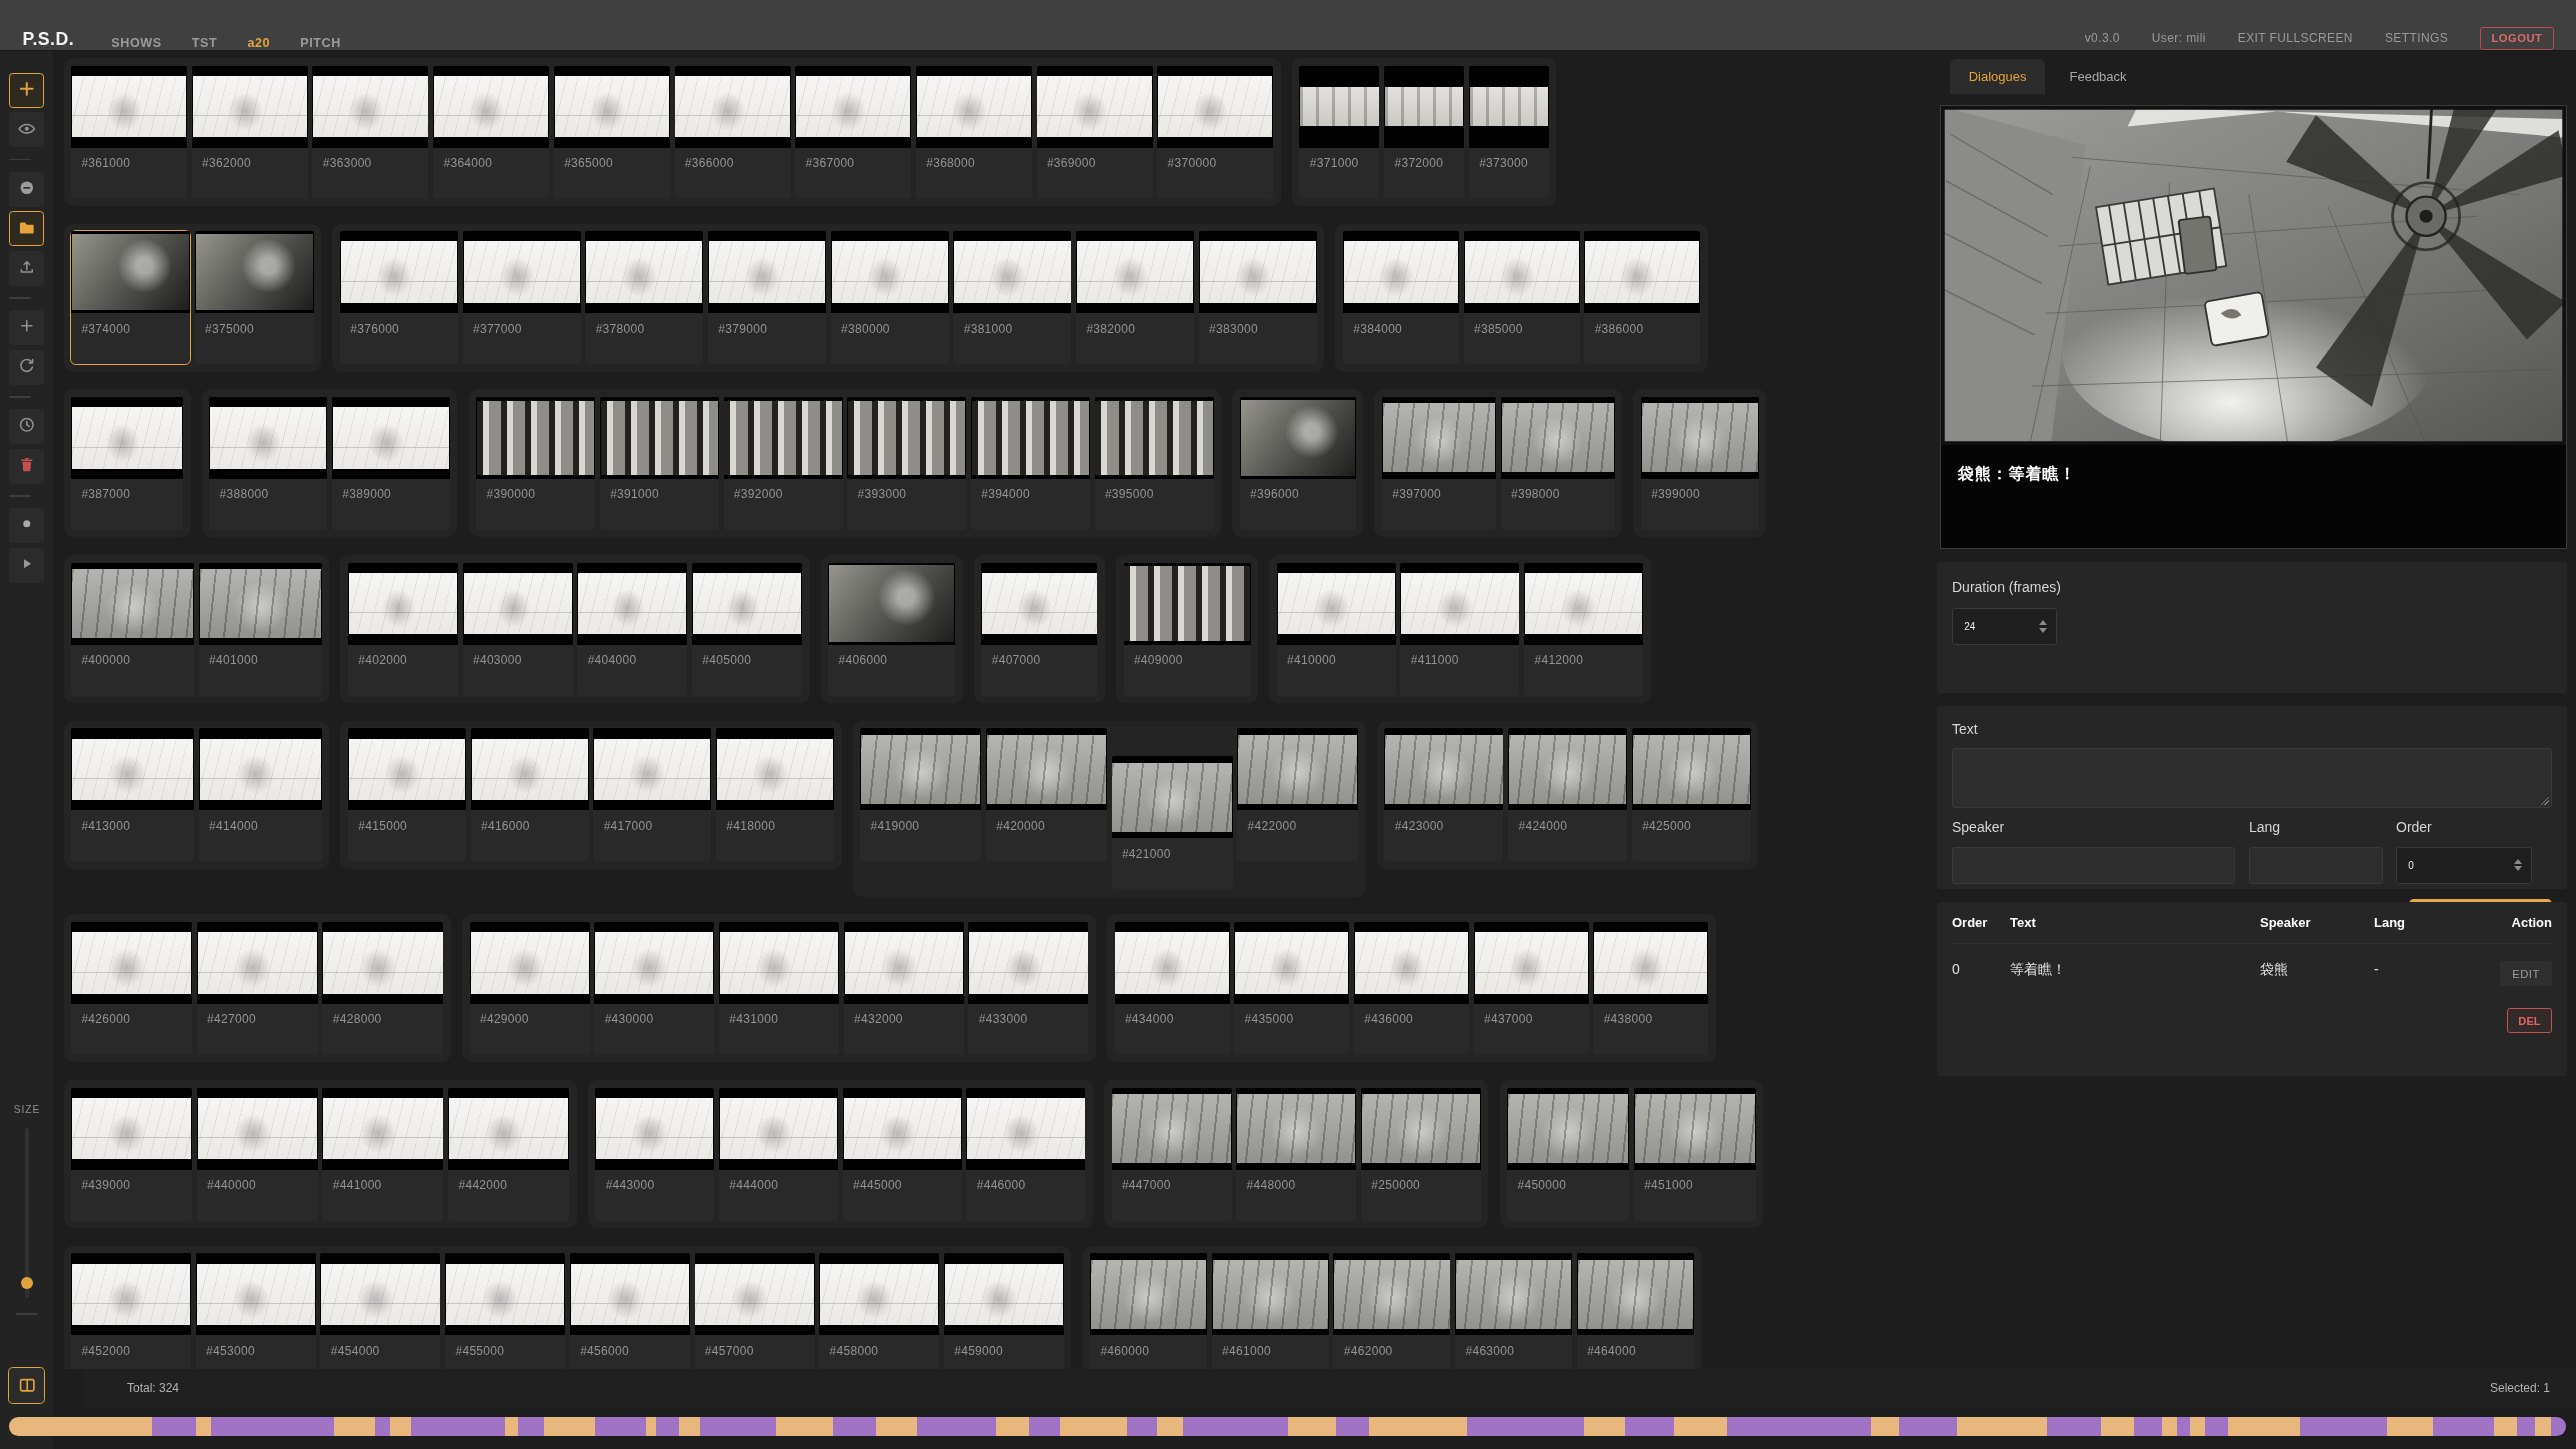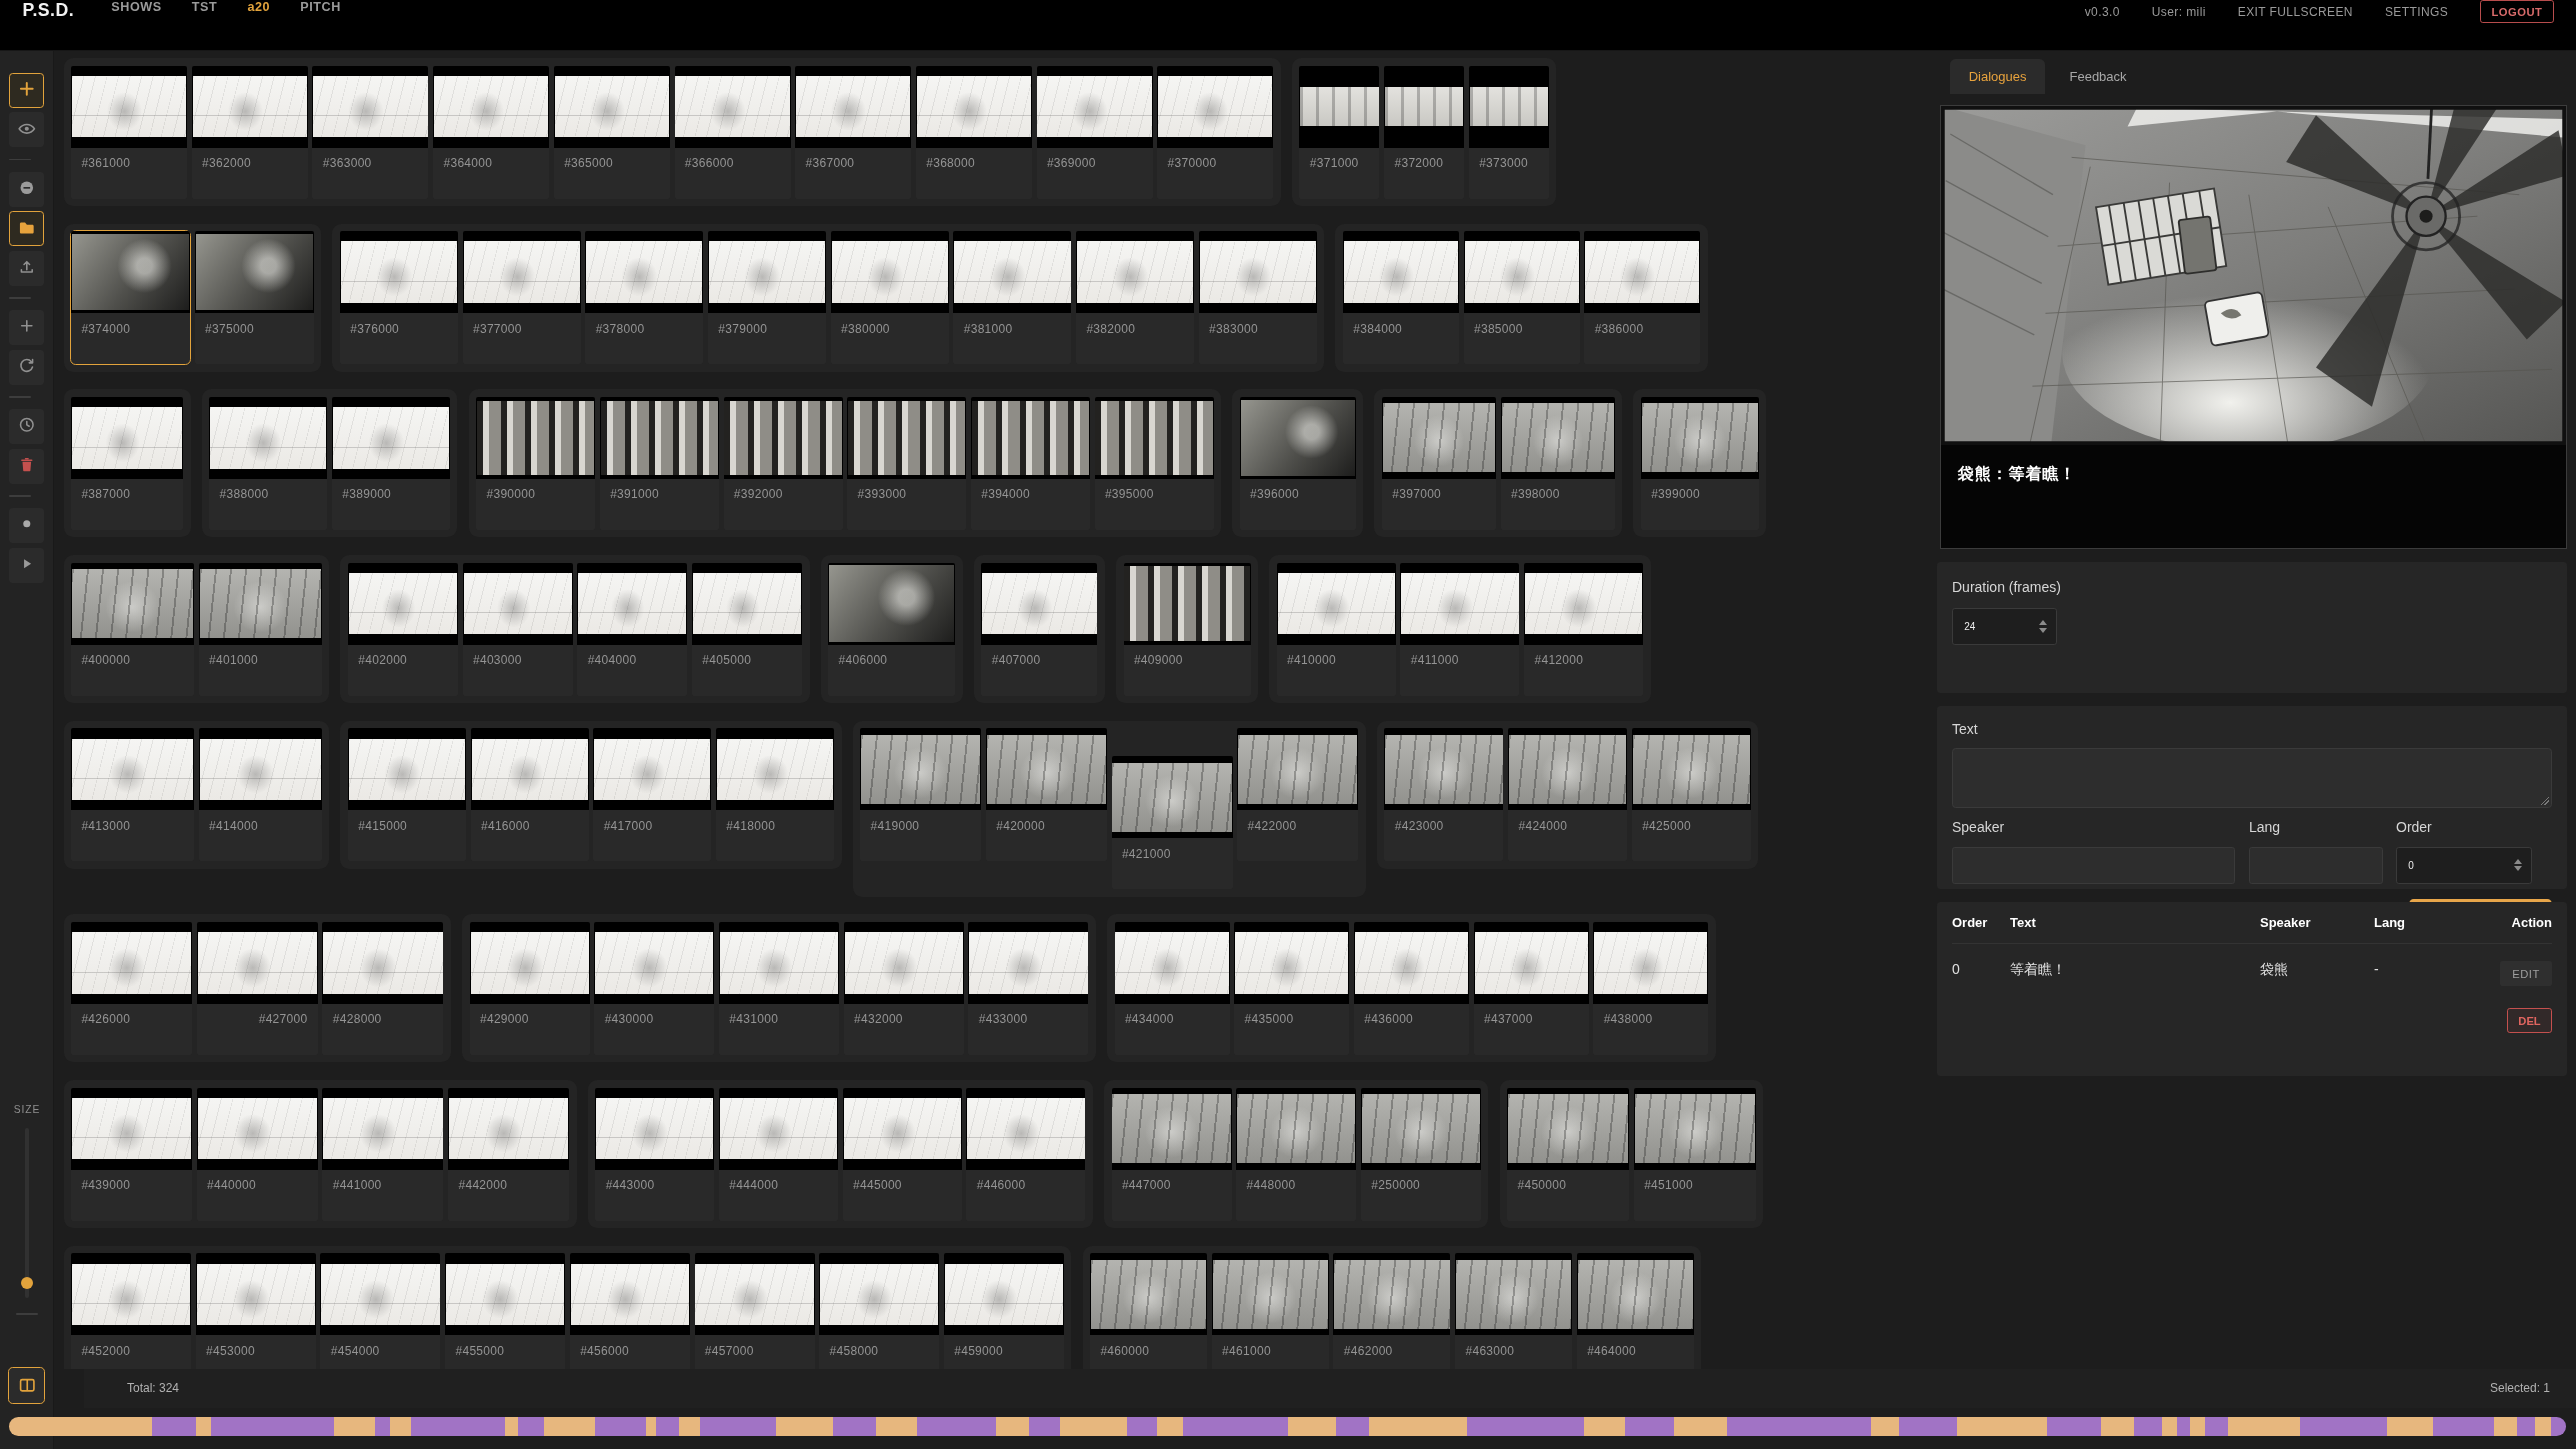--- a/index.html
+++ b/index.html
@@ -1,21 +1,21 @@
 <!DOCTYPE html>
 <html style="font-size:15px"><head>
 <meta charset="utf-8">
 <style>
   html,body{margin:0;padding:0;background:#141414;}
   #app{position:relative;width:2576px;height:1449px;background:#1d1d1d;overflow:hidden;
        font-family:"Liberation Sans","DejaVu Sans",sans-serif;color:#ccc;}
 
   
-  .topbar{position:absolute;left:0;top:0;width:2576px;height:51px;background:#000000;
-          border-bottom:0.9px solid #171717;display:flex;align-items:flex-start;padding:0 22.4px;box-sizing:border-box;}
+  .topbar{position:absolute;left:0;top:0;width:2576px;height:51px;background:#404040;
+          border-bottom:0.9px solid #171717;display:flex;align-items:flex-end;padding:0 22.4px;box-sizing:border-box;}
   .brand{font-size:17.7px;font-weight:bold;color:#f2f2f2;letter-spacing:0.5px;margin-right:37px;}
   .nav{display:flex;gap:30px;align-items:center;}
   .nav span{font-size:12.6px;font-weight:bold;color:#9a9a9a;letter-spacing:0.6px;cursor:pointer;}
   .nav span.active{color:#e2a33c;}
   .tspacer{flex:1;}
   .tright{display:flex;gap:32px;align-items:center;}
   .tright .titem{font-size:12px;color:#9a9a9a;letter-spacing:0.4px;}
   .logout{border:0.9px solid #b84d4d;color:#d96b6b;font-size:11.2px;font-weight:bold;border-radius:2.8px;
           padding:4.7px 10.3px;letter-spacing:0.5px;background:transparent;}
 
@@ -667,21 +667,21 @@
         </div>
       </div>
       <div class="brow">
         <div class="pgroup">
           <div class="pcell" style="width: 121px;">
             <div class="thumb t-light">
               <div class="img"></div>
             </div>
             <div class="pid">#426000</div>
           </div>
-          <div class="pcell" style="width: 121px; text-align: right;">
+          <div class="pcell" style="width: 121px;">
             <div class="thumb t-light">
               <div class="img"></div>
             </div>
             <div class="pid">#427000</div>
           </div>
           <div class="pcell" style="width: 121px;">
             <div class="thumb t-light">
               <div class="img"></div>
             </div>
             <div class="pid">#428000</div>

